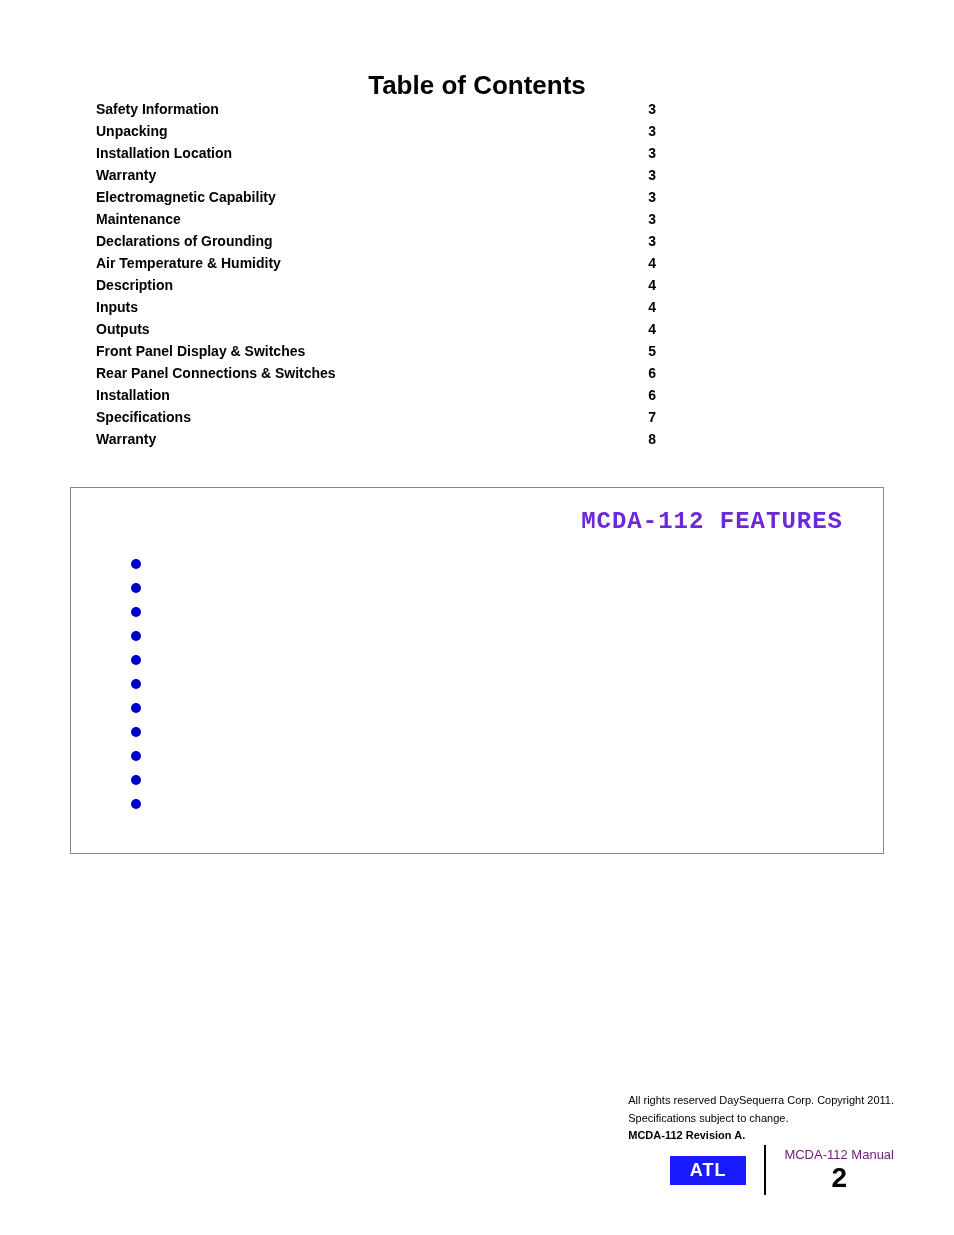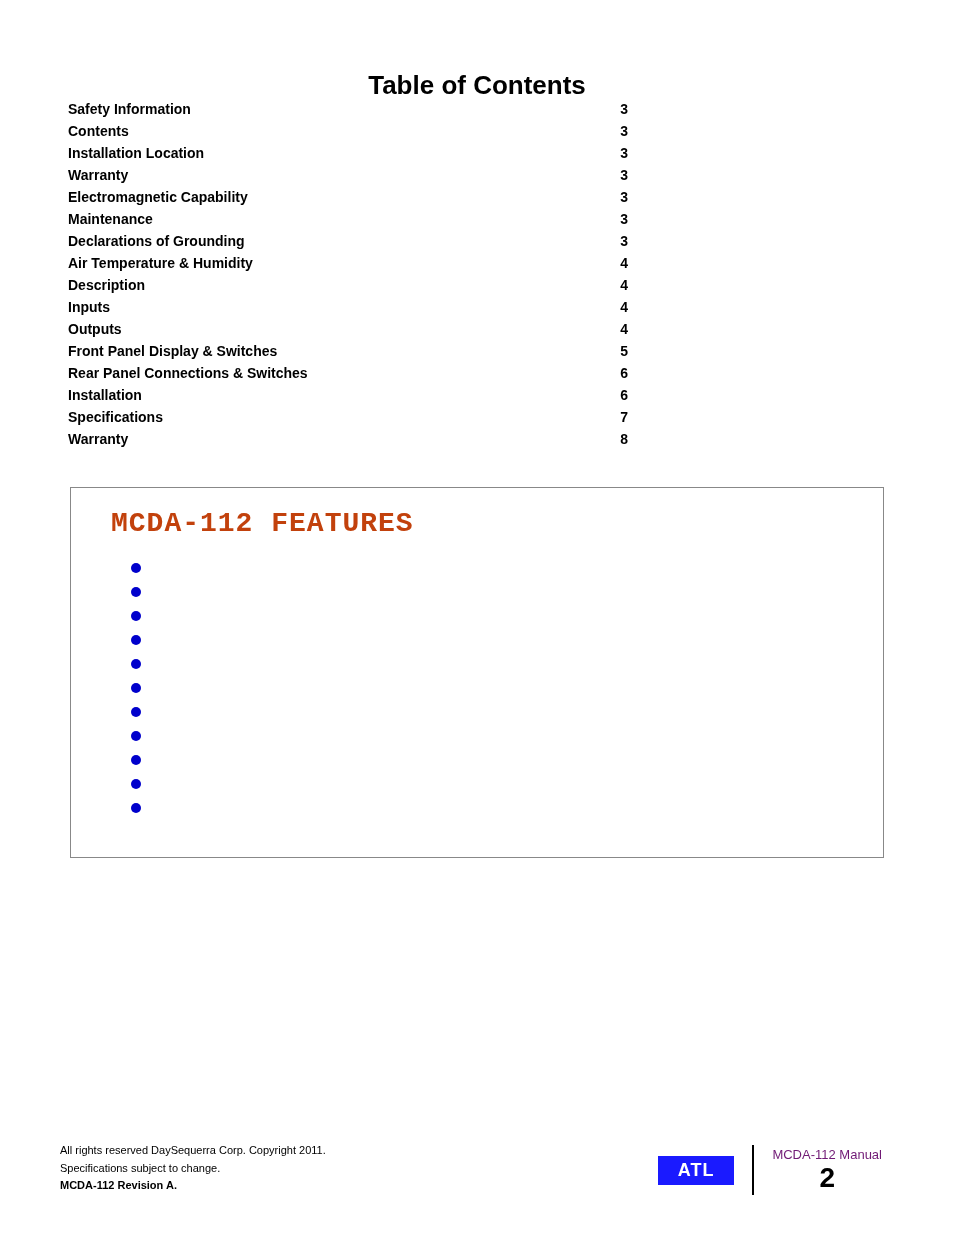--- a/index.html
+++ b/index.html
@@ -20,21 +20,21 @@
     .page-title {
       text-align: center;
       font-size: 26px;
       font-weight: bold;
       margin-top: 30px;
     }
 
     .toc-table {
       width: 100%;
       max-width: 560px;
-      margin-left: 8px;
+      margin-left: 36px;
       margin-bottom: 40px;
     }
 
     .toc-row {
       display: flex;
       justify-content: space-between;
       margin-bottom: 6px;
     }
 
     .toc-label {
@@ -50,27 +50,27 @@
     }
 
     .features-box {
       border: 1.5px solid #888;
       margin: 0 10px;
       padding: 20px 40px 30px 40px;
       margin-bottom: 40px;
     }
 
     .features-title {
-      text-align: left;
-      font-size: 28px;
+      text-align: right;
+      font-size: 24px;
       font-weight: bold;
       font-family: 'Courier New', monospace;
       letter-spacing: 1px;
       margin-bottom: 24px;
-      color: #c2410c;
+      color: #6d28d9;
     }
 
     .features-list {
       list-style: none;
       padding: 0;
       margin-left: 20px;
     }
 
     .features-list li {
       margin-bottom: 14px;
@@ -85,24 +85,25 @@
       border-radius: 50%;
       background-color: #0000cc;
       margin-right: 12px;
       flex-shrink: 0;
     }
 
     .footer-area {
       position: absolute;
       bottom: 40px;
       left: 60px;
-      right: 72px;
+      right: 60px;
       display: flex;
       justify-content: space-between;
       align-items: flex-end;
+      flex-direction: column;
     }
 
     .footer-left {
       font-size: 11px;
       color: #000;
       line-height: 1.6;
     }
 
     .footer-right {
       display: flex;
@@ -144,21 +145,21 @@
 
 <div class="page-title">Table of Contents</div>
 
 <div>
   <div class="toc-table" id="toc-container">
       <div class="toc-row">
         <span class="toc-label">Safety Information</span>
         <span class="toc-page">3</span>
       </div>
       <div class="toc-row">
-        <span class="toc-label">Contents</span>
+        <span class="toc-label">Unpacking</span>
         <span class="toc-page">3</span>
       </div>
       <div class="toc-row">
         <span class="toc-label">Installation Location</span>
         <span class="toc-page">3</span>
       </div>
       <div class="toc-row">
         <span class="toc-label">Warranty</span>
         <span class="toc-page">3</span>
       </div>

